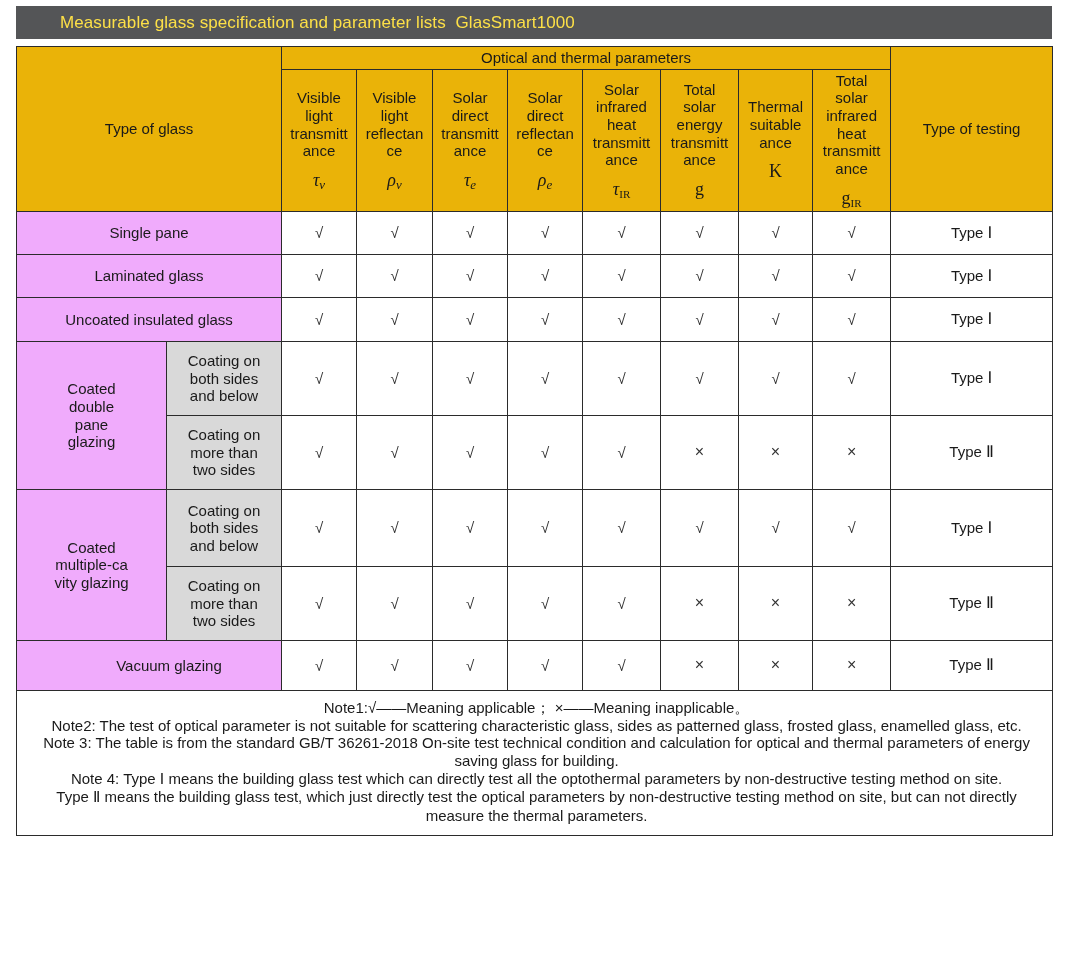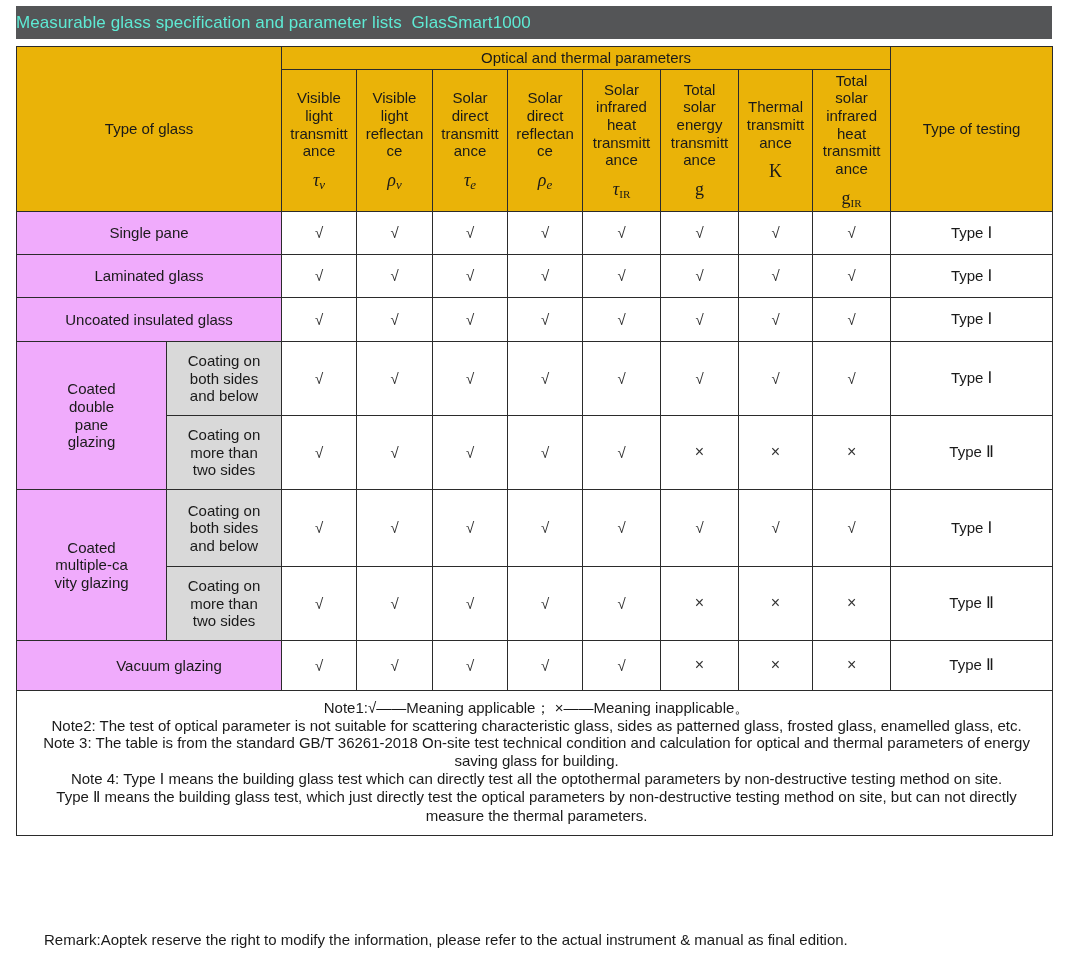--- a/index.html
+++ b/index.html
@@ -24,23 +24,24 @@
   }
 
   
   .title-bar {
     position: absolute;
     left: 16px;
     top: 6px;
     width: 1036px;
     height: 33px;
     background: #545557;
-    color: #5eead4;
+    color: #fde047;
     font-size: 17px;
     line-height: 33px;
+    padding-left: 44px;
     box-sizing: border-box;
     letter-spacing: 0.1px;
     white-space: pre;
   }
 
   
   .spec-table {
     position: absolute;
     left: 16px;
     top: 46px;
@@ -199,21 +200,21 @@
 infrared
 heat
 transmitt
 ance</span><span class="sym">τ<sub>IR</sub></span></td>
           <td class="hd colhead"><span style="white-space: pre-line;">Total
 solar
 energy
 transmitt
 ance</span><span class="sym upright">g</span></td>
           <td class="hd colhead"><span style="white-space: pre-line;">Thermal
-transmitt
+suitable
 ance</span><span class="sym upright">K</span></td>
           <td class="hd colhead"><span style="white-space: pre-line;">Total
 solar
 infrared
 heat
 transmitt
 ance</span><span class="sym upright">g<sub>IR</sub></span></td>
         </tr>
 
     <tr style="height: 43px;">
@@ -332,15 +333,14 @@
             <p>Note1:√——Meaning applicable； ×——Meaning inapplicable。</p>
             <p>Note2: The test of optical parameter is not suitable for scattering characteristic glass, sides as patterned glass, frosted glass, enamelled glass, etc.</p>
             <p>Note 3: The table is from  the standard GB/T 36261-2018 On-site test technical condition and calculation for optical and thermal parameters of energy saving glass for building.</p>
             <p>Note 4: Type <span class="rn">Ⅰ</span> means  the building glass test which can directly test all the optothermal parameters by non-destructive testing method on site.</p>
             <p>Type <span class="rn">Ⅱ</span> means the building glass test, which  just directly test the optical parameters by non-destructive testing method on site, but can not directly measure the thermal parameters.</p>
           </td>
         </tr>
       </tbody>
   </table>
 
-  <div class="remark">Remark:Aoptek reserve the right to modify the information, please refer to the actual instrument &amp; manual as final edition.</div>
 
 </div>
 
 </body></html>

